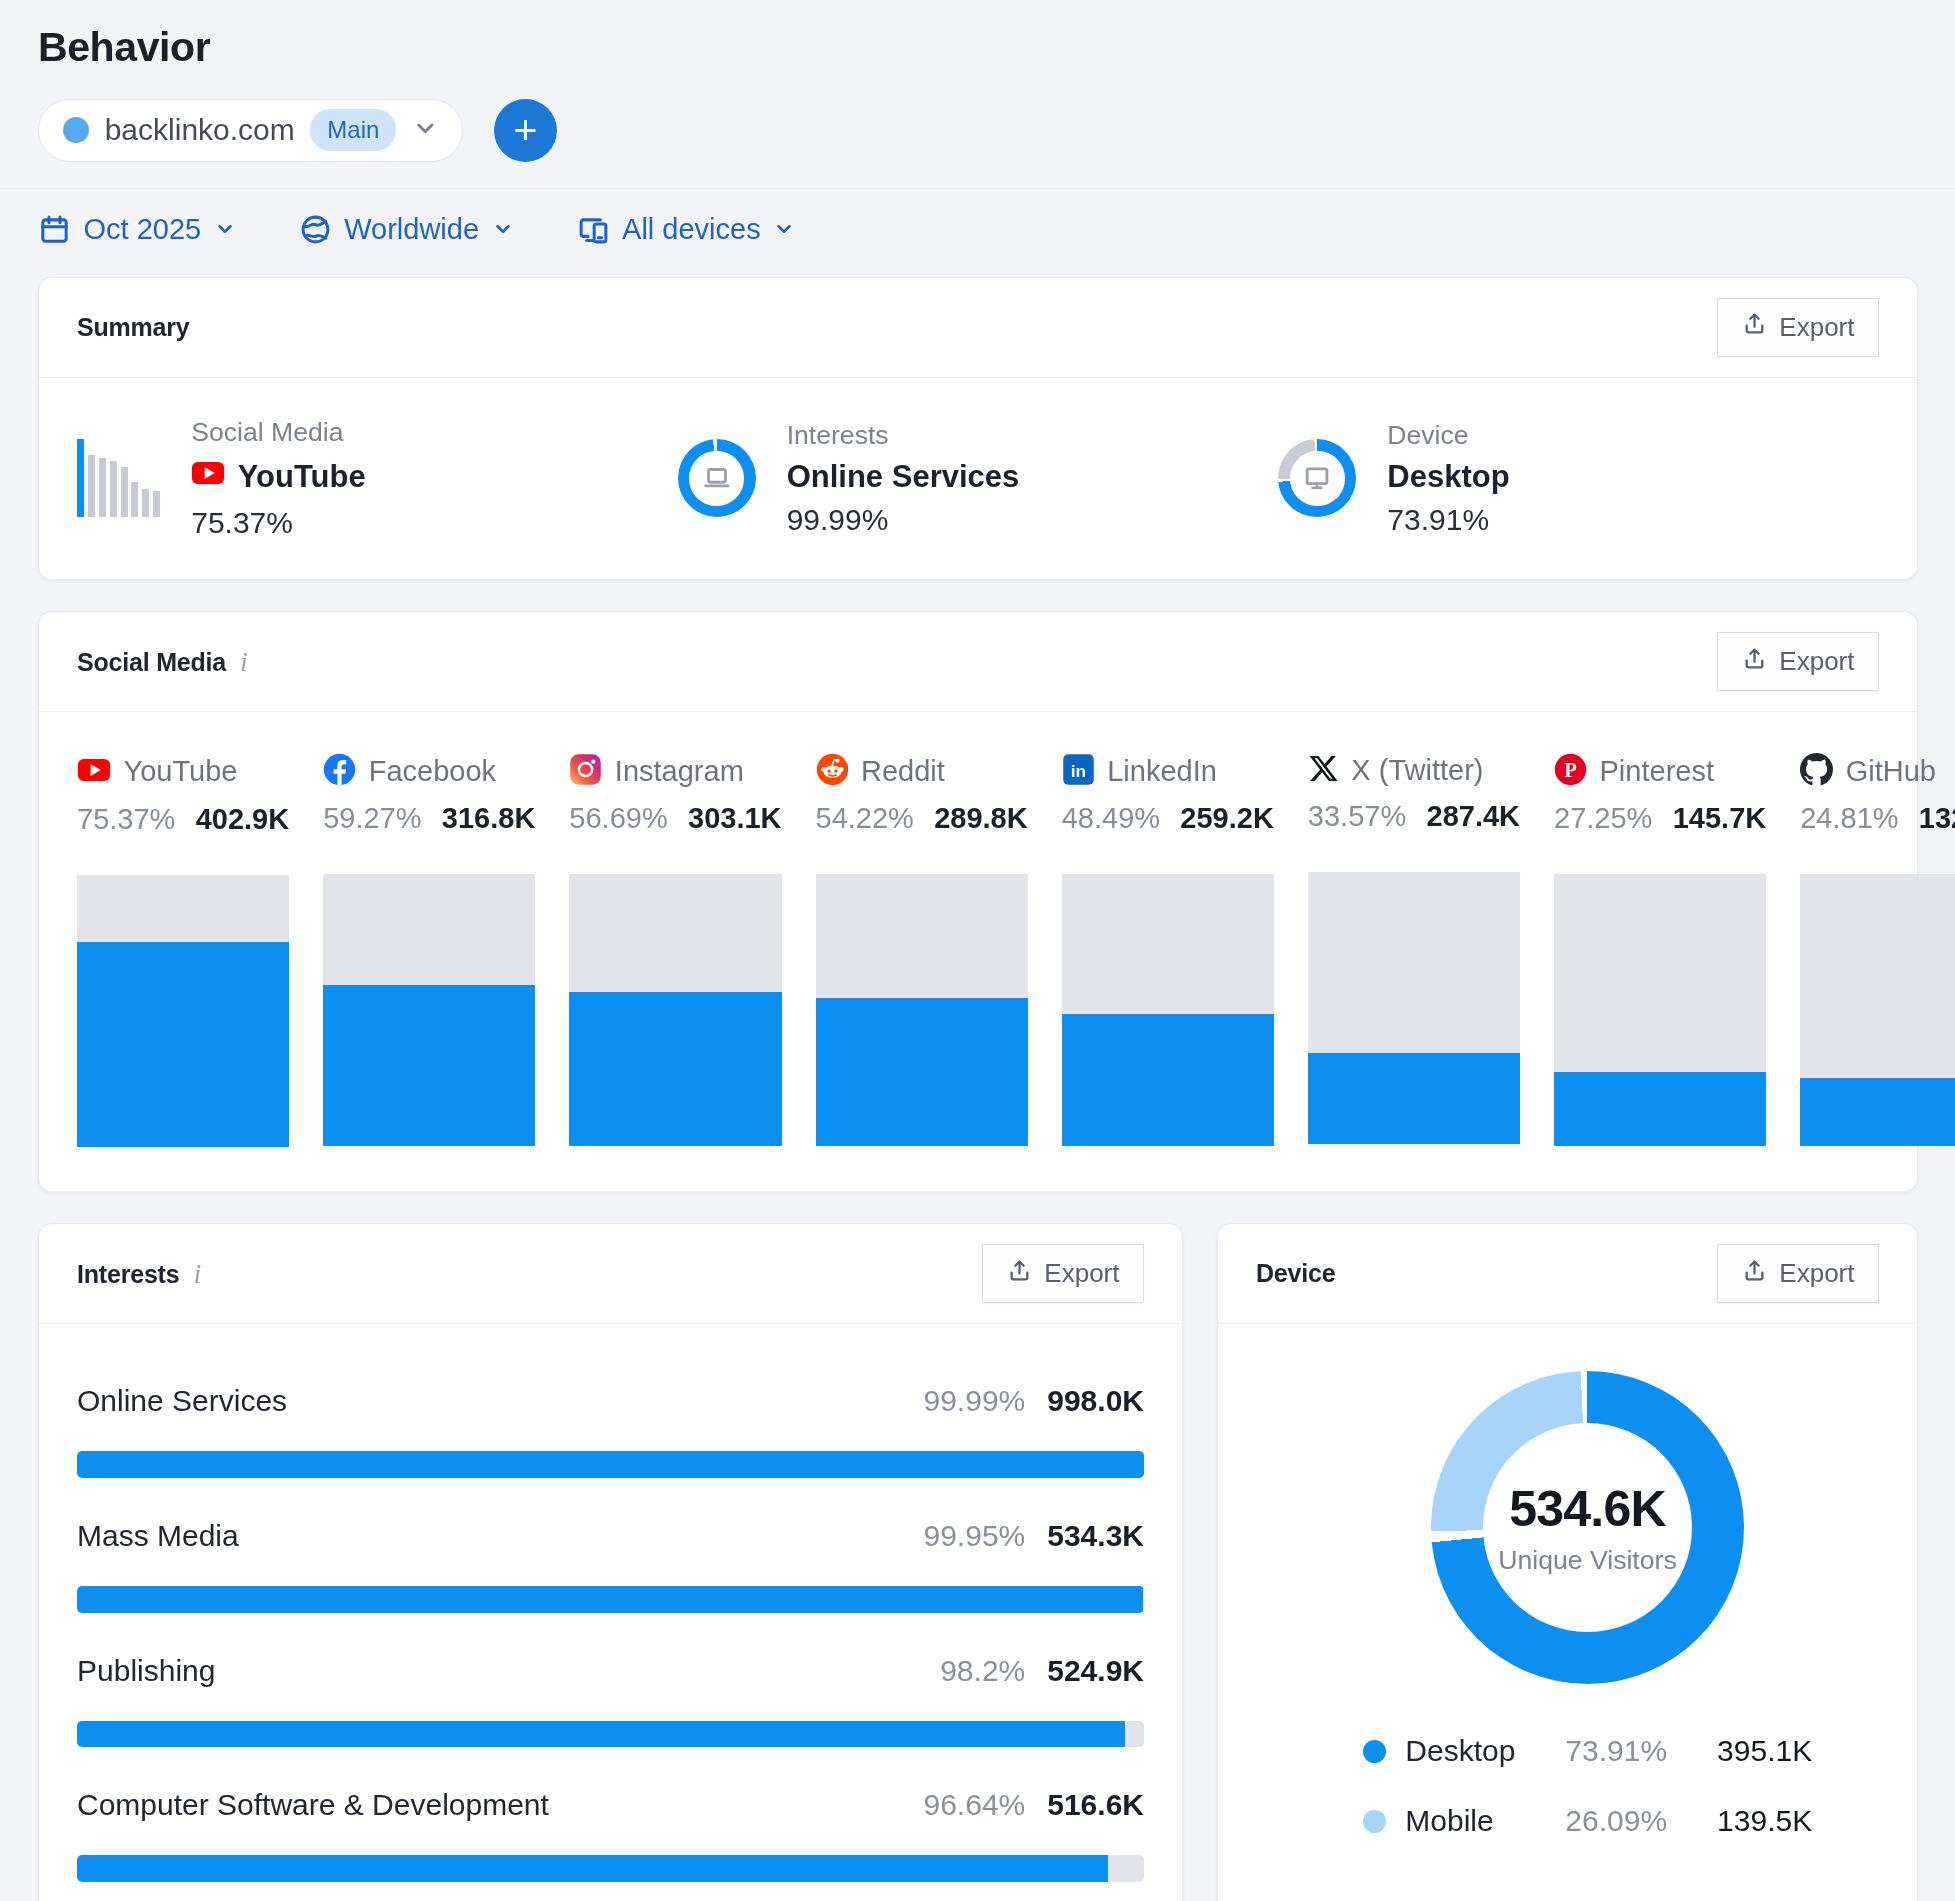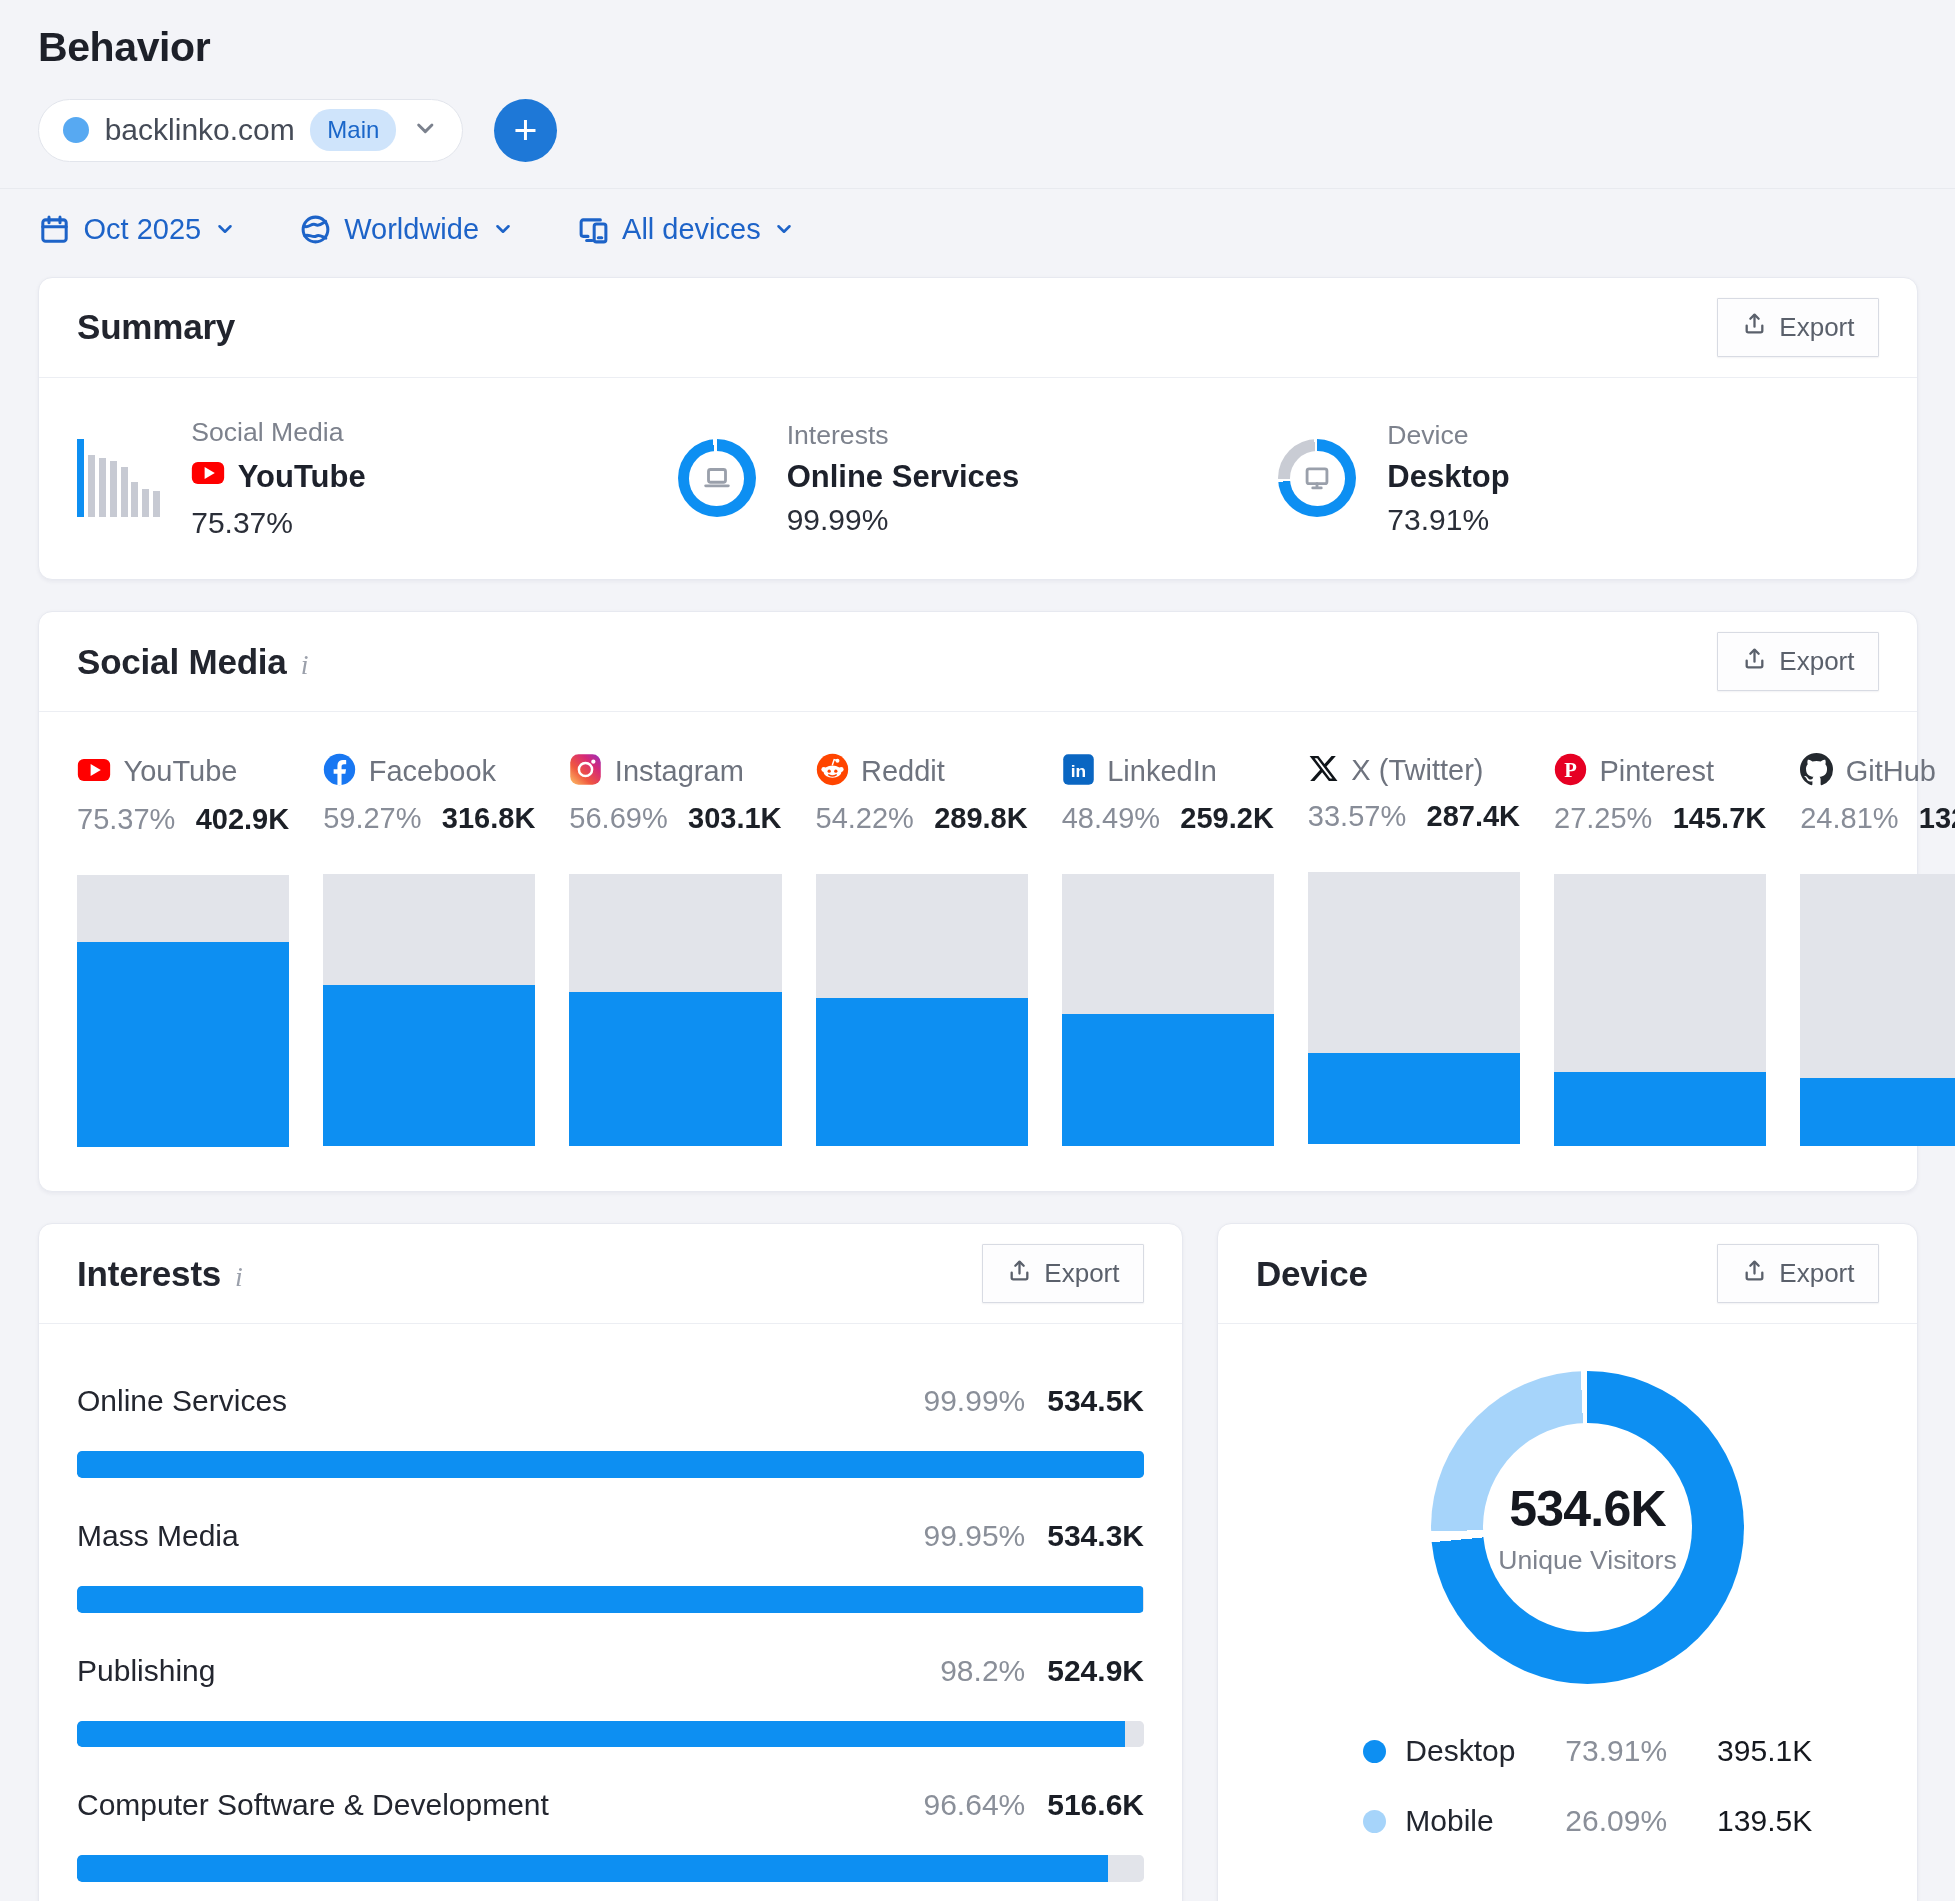--- a/index.html
+++ b/index.html
@@ -34,21 +34,21 @@
   
   .filters{margin-top:23.5px;display:flex;gap:63px;}
   .filter{display:flex;align-items:center;gap:12.5px;color:var(--link);font-size:29px;font-weight:500;cursor:pointer;}
   .filter svg{display:block;}
   
   .card{margin-top:31px;background:var(--card);border:1.6px solid var(--border);
     border-radius:14px;box-shadow:0 1.6px 3.9px rgba(30,36,70,.05);}
   .card-header{display:flex;align-items:center;justify-content:space-between;
     padding:20.3px 38px;border-bottom:1.6px solid var(--divider);min-height:84px;}
   .card-title-wrap{display:flex;align-items:baseline;gap:14px;}
-  .card-title{font-size:35px;font-weight:700;color:#22252e;letter-spacing:-0.2px;}
+  .card-title{font-size:25px;font-weight:700;color:#22252e;letter-spacing:-0.2px;}
   .info-i{font-family:"Liberation Serif","DejaVu Serif",serif;font-style:italic;
     font-size:28px;color:var(--gray-light);cursor:pointer;}
   .export-btn{display:flex;align-items:center;gap:12.5px;padding:12.5px 23.5px;
     border:1.6px solid var(--btn-border);border-radius:1px;background:#fdfdfe;
     color:var(--btn-text);font-size:26px;font-weight:500;cursor:pointer;
     box-shadow:0 0.8px 1.6px rgba(30,36,70,.06);}
   
   .summary-body{display:grid;grid-template-columns:1fr 1fr 1fr;padding:39px 38px;align-items:center;}
   .summary-item{display:flex;align-items:center;gap:31px;}
   .mini-bars{display:flex;align-items:flex-end;gap:3.9px;height:78px;}
@@ -425,21 +425,21 @@
           </span>
           <span>Export</span>
         </button>
       </div>
       <div class="int-body" id="interests-body">
           <div class="int-row">
             <div class="int-head">
        <span class="int-label">Online Services</span>
        <span class="int-nums">
          <span class="int-pct">99.99%</span>
-         <span class="int-val">534.5K</span>
+         <span class="int-val">998.0K</span>
        </span>
      </div>
      <div class="int-track">
        <div class="int-fill" style="width:99.99%"></div>
      </div>
           </div>
           <div class="int-row">
             <div class="int-head">
        <span class="int-label">Mass Media</span>
        <span class="int-nums">

